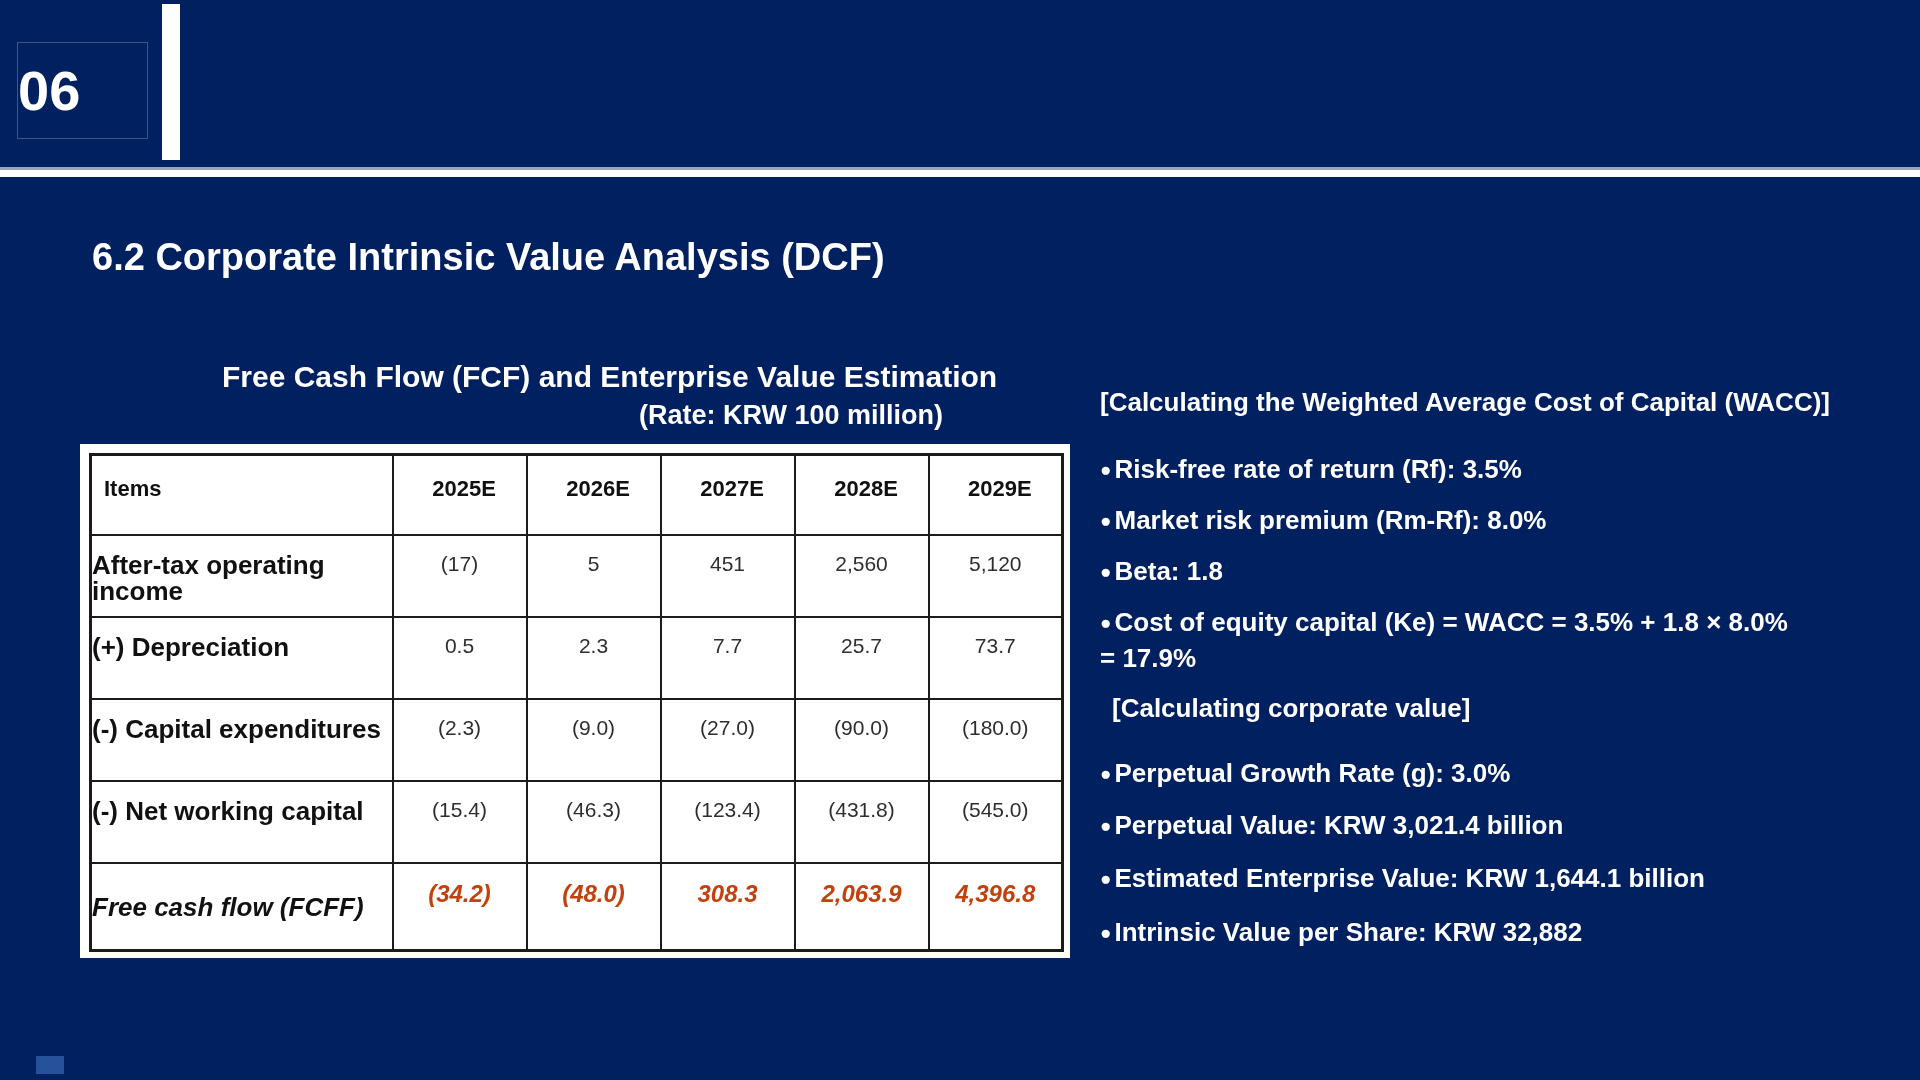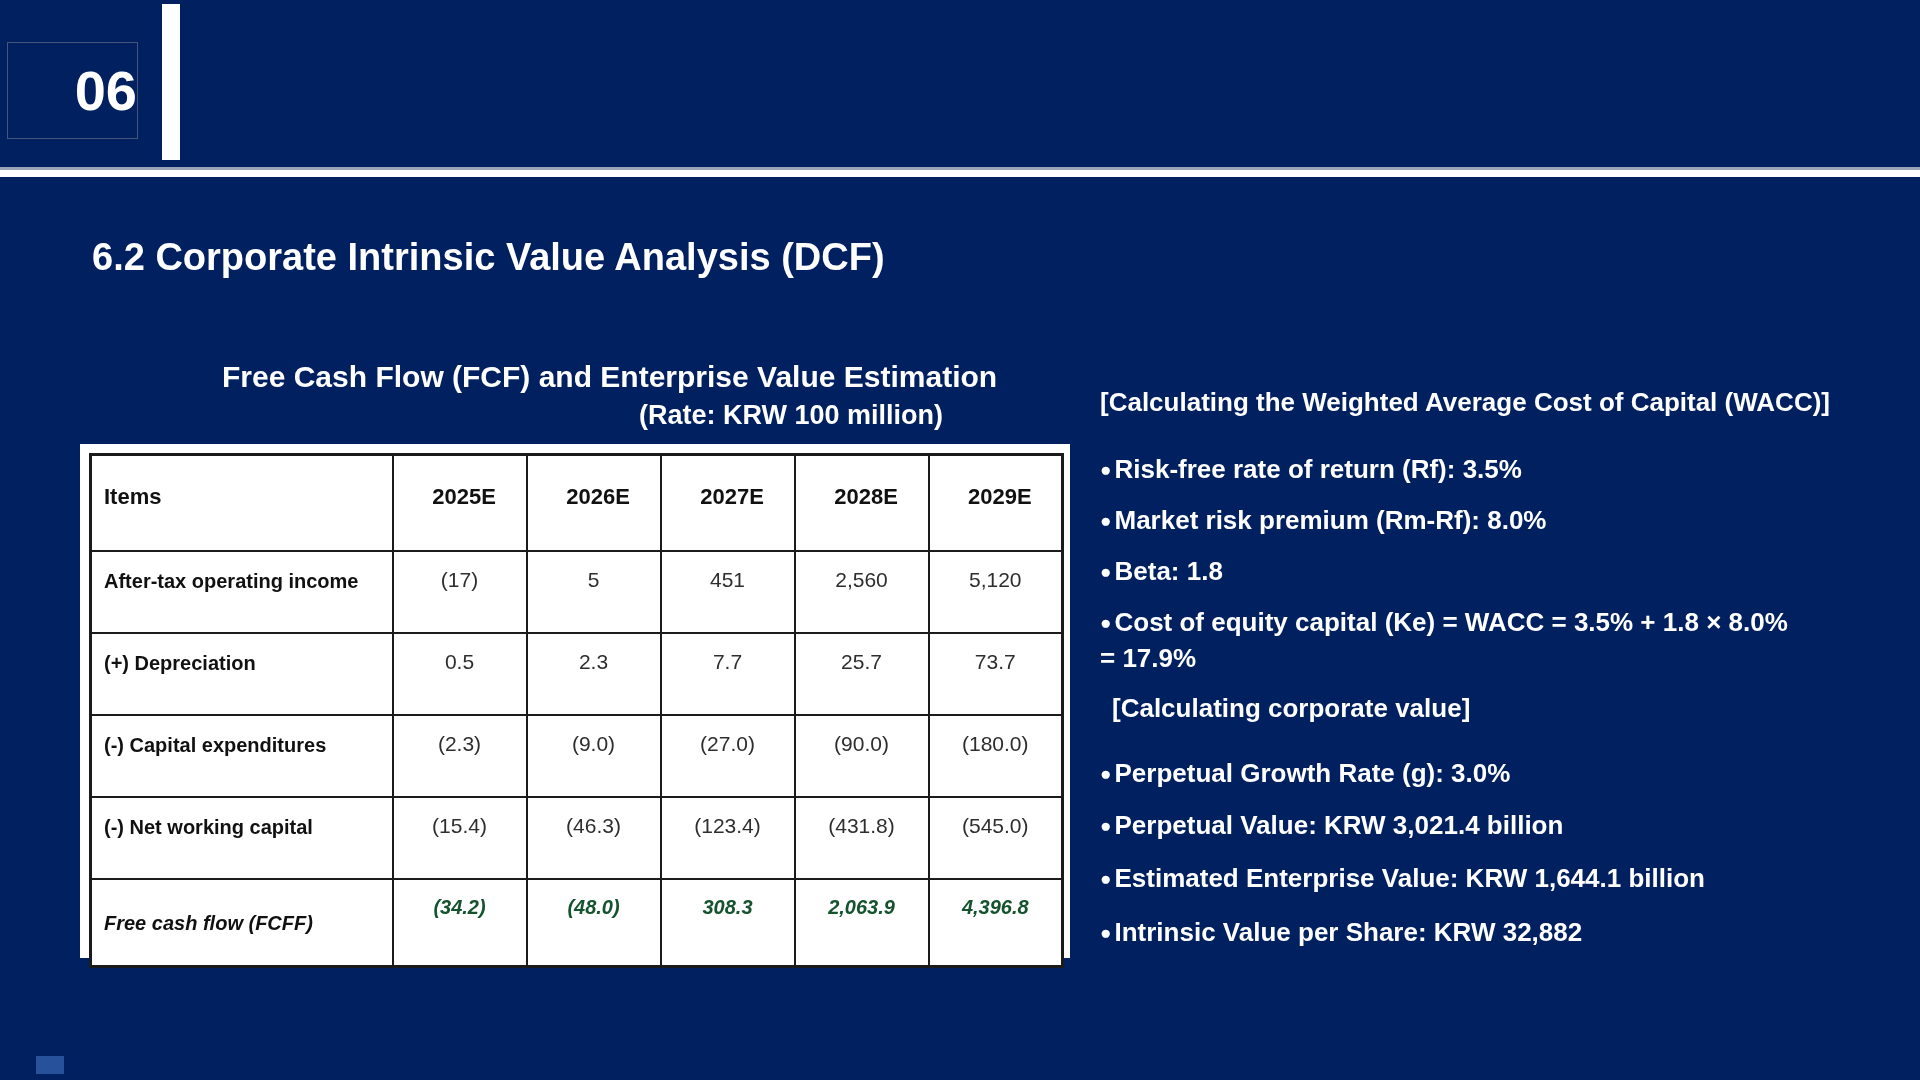--- a/index.html
+++ b/index.html
@@ -9,24 +9,24 @@
     height: 1080px;
     background: #002060;
     overflow: hidden;
     font-family: "Liberation Sans", "DejaVu Sans", sans-serif;
     color: #ffffff;
   }
 
   
   .chapter-box {
     position: absolute;
-    left: 7px; top: 42px;
+    left: 17px; top: 42px;
     width: 129px; height: 95px;
     border: 1px solid #44547a;
-    display: flex; align-items: center; justify-content: flex-end;
+    display: flex; align-items: center; justify-content: flex-start;
     font-size: 56px; font-weight: bold; color: #ffffff;
   }
   .vbar {
     position: absolute;
     left: 162px; top: 4px;
     width: 18px; height: 156px;
     background: #ffffff;
   }
   .header-title {
     position: absolute;
@@ -81,46 +81,46 @@
     table-layout: fixed;
     background: #ffffff;
     border: 3px solid #1b1b1b;
   }
   table.fcf th, table.fcf td {
     border: 2px solid #1b1b1b;
     overflow: hidden;
   }
   col.c-items { width: 302px; }
   col.c-year  { width: 134px; }
-  tr.hdr { height: 96px; }
+  tr.hdr { height: 80px; }
   tr.r   { height: 82px; }
   tr.r-last { height: 88px; font-style: italic; }
   th.items {
     text-align: left; vertical-align: middle;
     padding: 0 0 12px 12px;
     font-size: 22px; font-weight: bold; color: #111111;
   }
   th.year {
     text-align: center; vertical-align: middle;
     padding-bottom: 12px;
     font-size: 22px; font-weight: bold; color: #111111; padding-left: 10px;
   }
   td.lbl {
     text-align: left; vertical-align: top;
-    padding: 16px 4px 0 12px;
-    font-size: 20px; font-weight: bold; color: #111111;
+    padding: 16px 4px 0 0;
+    font-size: 26px; font-weight: bold; color: #111111;
     line-height: 26px;
   }
   td.num {
     text-align: center; vertical-align: top;
     padding-top: 16px;
     font-size: 21px; color: #2e2e2e;
   }
   tr.r-last td.lbl { padding-top: 30px; }
-  tr.r-last td.num { font-size: 20px; font-weight: bold; color: #14532d; }
+  tr.r-last td.num { font-size: 24px; font-weight: bold; color: #c2410c; }
 
   
   .rline {
     position: absolute;
     left: 1100px;
     line-height: 38px;
     font-size: 26px; font-weight: bold;
     white-space: nowrap;
     color: #ffffff;
   }

